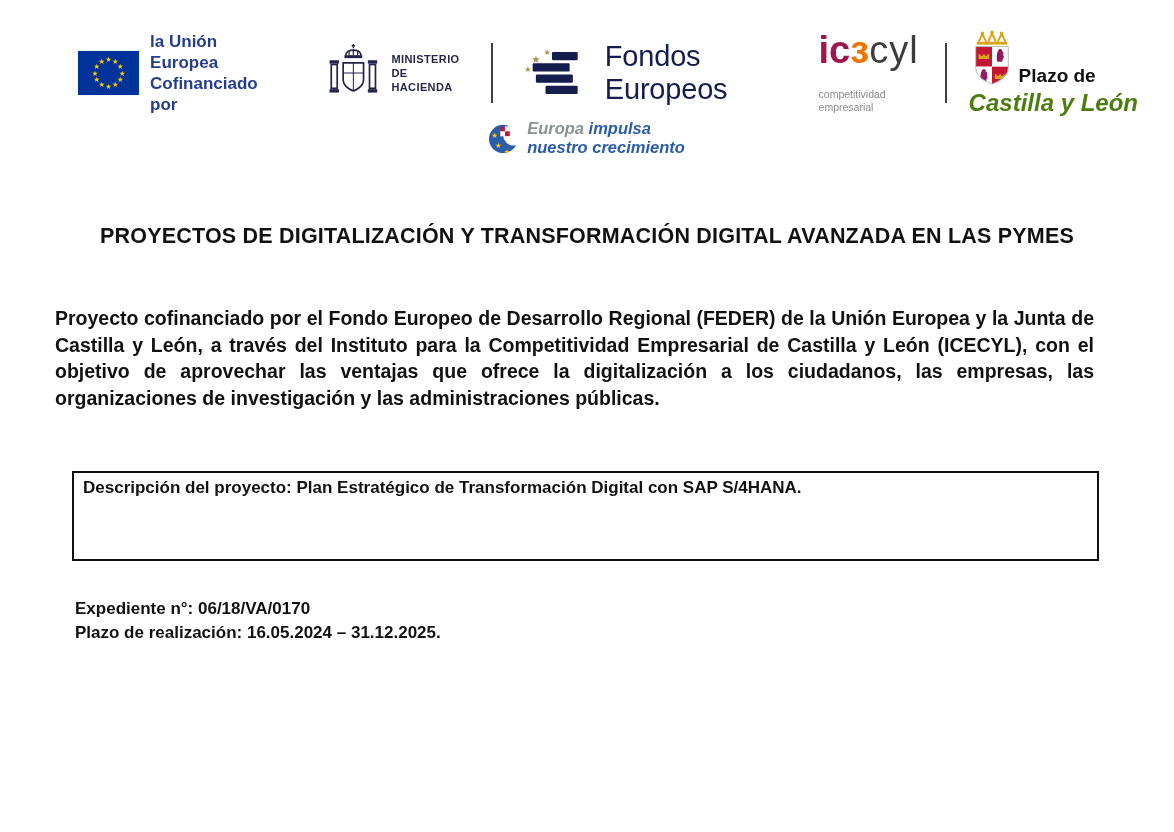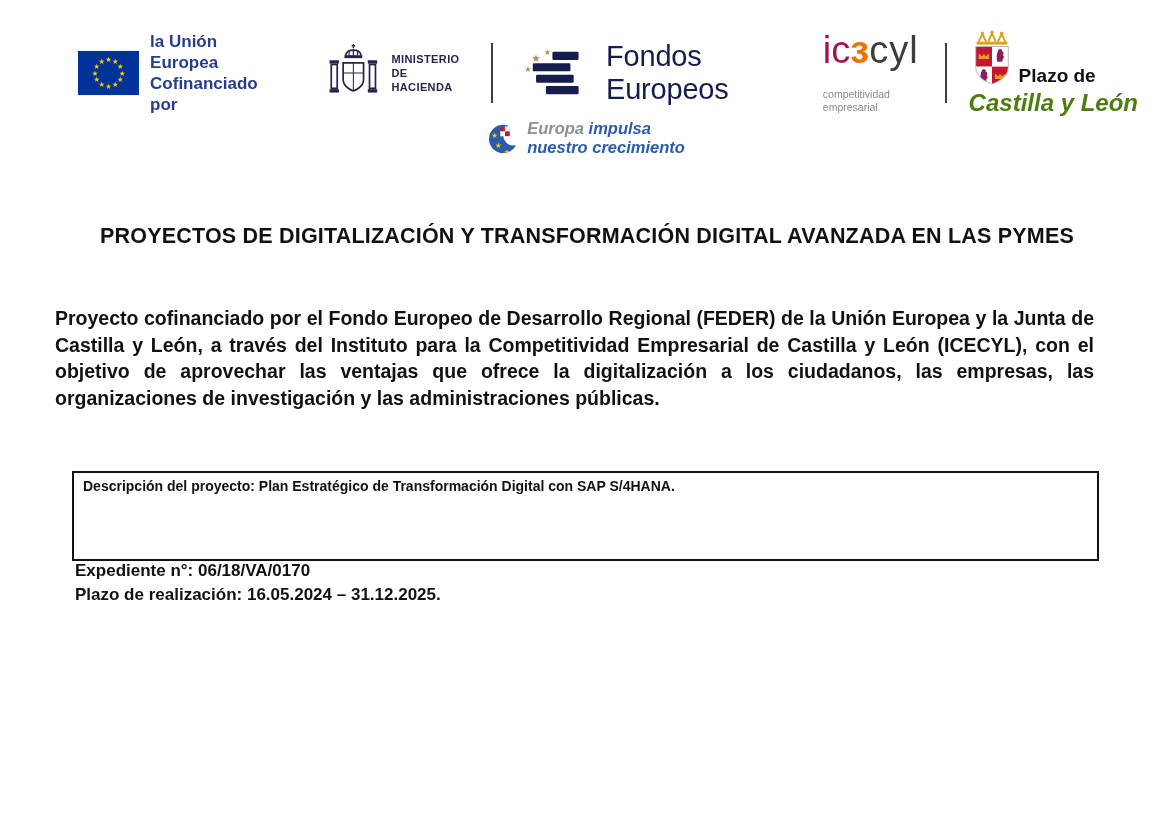--- a/index.html
+++ b/index.html
@@ -23,42 +23,42 @@
   .eu-logo{display:flex;align-items:center;}
   .eu-flag{display:block;}
   .eu-text{margin-left:11px;font-weight:bold;font-size:17px;line-height:21px;color:var(--cofinanciado-blue,#263C8C);}
   .ministerio{display:flex;align-items:center;margin-left:58px;}
   .ministerio-text{margin-left:12px;font-size:11px;line-height:14px;letter-spacing:.4px;color:#26264a;font-weight:600;}
   .vdivider{width:2px;height:60px;background:#3f3f3f;margin-left:26px;flex:none;}
   .fondos{display:flex;align-items:center;margin-left:30px;}
   .fondos-label{margin-left:8px;font-size:29px;color:var(--fondos-navy,#151C4E);letter-spacing:-.2px;}
   .icecyl{margin-left:28px;line-height:1;}
   .icecyl-word{font-size:38px;line-height:36px;white-space:nowrap;}
-  .icecyl-word .p1{font-weight:normal;color:var(--ice-maroon,#A01450);}
+  .icecyl-word .p1{font-weight:bold;color:var(--ice-maroon,#A01450);}
   .icecyl-word .p2{font-weight:bold;color:var(--ice-orange,#EE7402);}
   .icecyl-word .p3{font-weight:400;color:#3c3c3c;letter-spacing:1px;}
   .icecyl-sub{font-size:10.5px;line-height:13px;color:var(--ice-gray,#8A8A8A);margin-top:20px;}
   .junta{margin-left:22px;display:grid;grid-template-columns:46px auto;grid-template-rows:auto auto;align-items:end;}
   .junta-shield{grid-column:1;grid-row:1;}
   .junta-l1{grid-column:2;grid-row:1;font-weight:bold;font-size:19px;padding-left:4px;padding-bottom:2px;color:#111;}
   .junta-l2{grid-column:1 / span 2;grid-row:2;font-weight:bold;font-size:24px;color:#4d7c0f;white-space:nowrap;font-style:italic;}
 
   
   .europa-row{display:flex;justify-content:center;margin-top:6px;}
   .europa{display:flex;align-items:center;}
   .europa-text{margin-left:4px;font-style:italic;font-weight:bold;font-size:16.5px;line-height:19px;color:var(--europa-blue,#2A5CAA);}
   .europa-text .gray{color:var(--europa-gray,#8A9096);}
 
   
   .doc-title{margin-top:64px;padding:0 28px;text-align:center;font-weight:bold;font-size:21.5px;letter-spacing:.2px;color:#111;}
   .doc-paragraph{margin:56px 80px 0 55px;text-align:justify;font-weight:bold;font-size:19.5px;line-height:26.5px;color:#111;}
   .desc-box{margin:60px 0 0 72px;width:1027px;height:90px;border:2px solid #111;padding:5px 9px;}
-  .desc-text{font-weight:bold;font-size:14px;color:#111;}
+  .desc-text{font-weight:bold;font-size:17px;color:#111;}
   .meta-line{margin-left:75px;font-weight:bold;font-size:17px;color:#111;}
-  .expediente{}
+  .expediente{margin-top:38px;}
   .plazo{margin-top:4px;}
 </style>
 </head>
 <body>
 
 <div class="page">
 
   <div class="logo-row">
 
     <div class="eu-logo">

